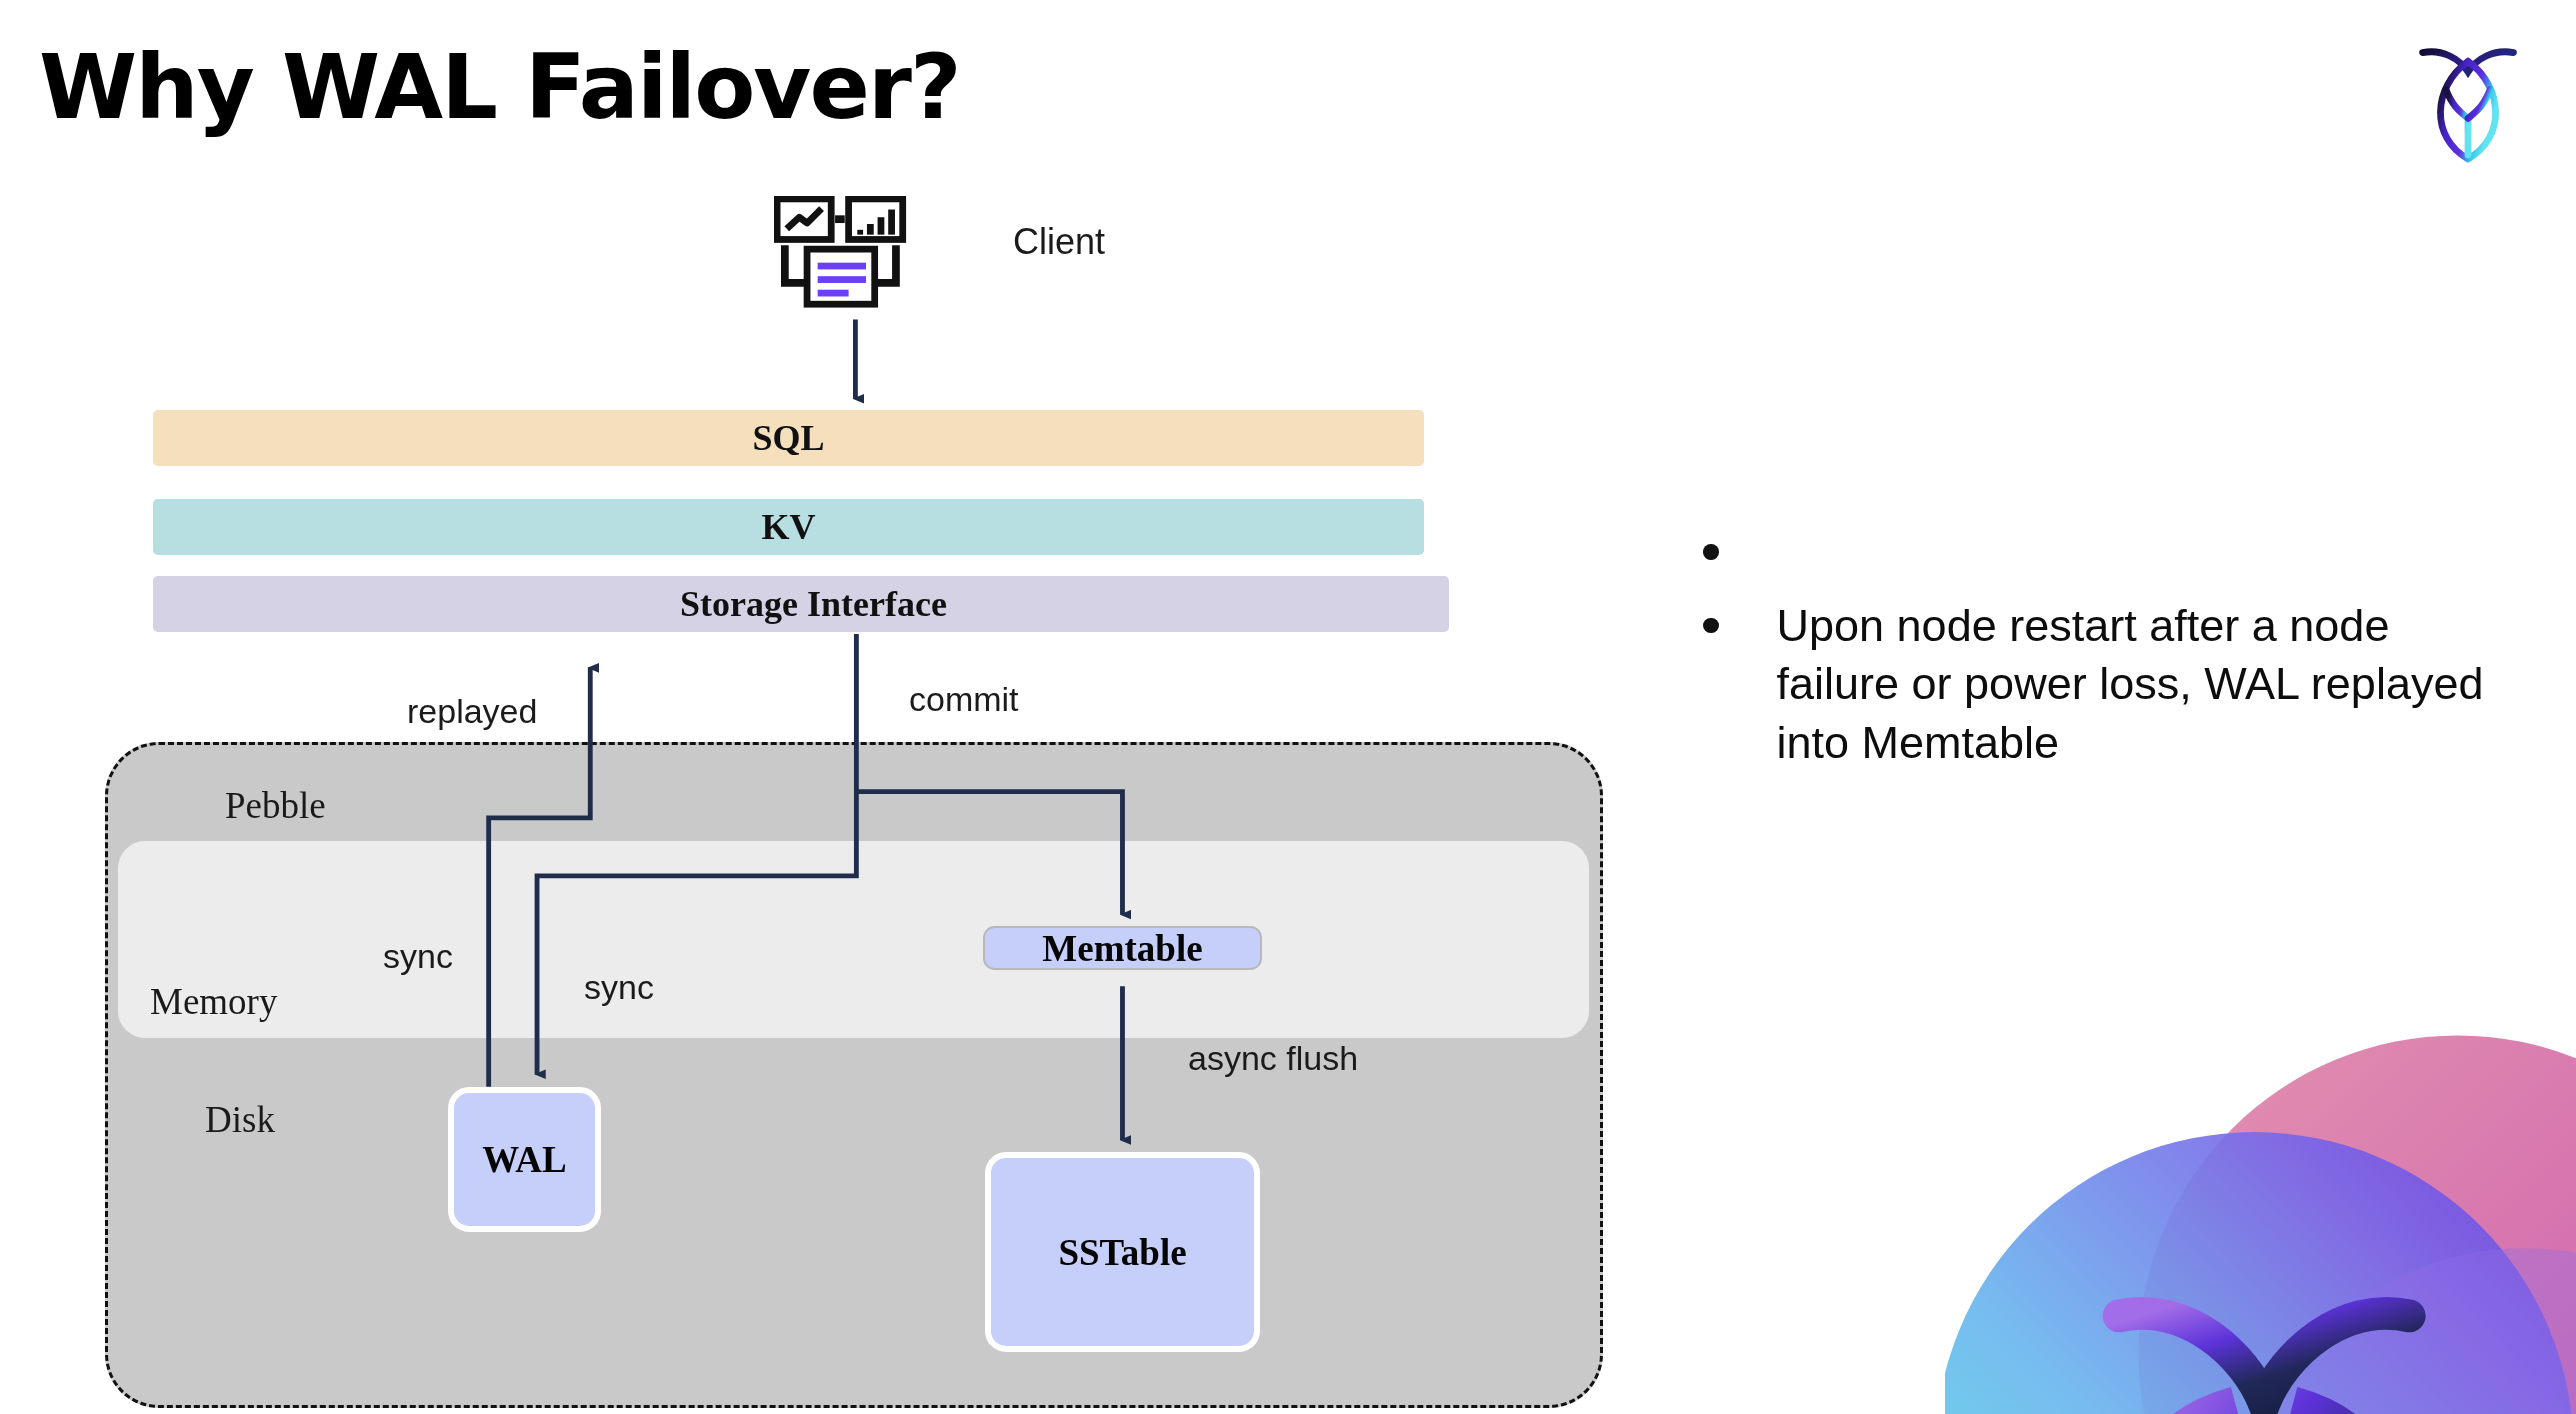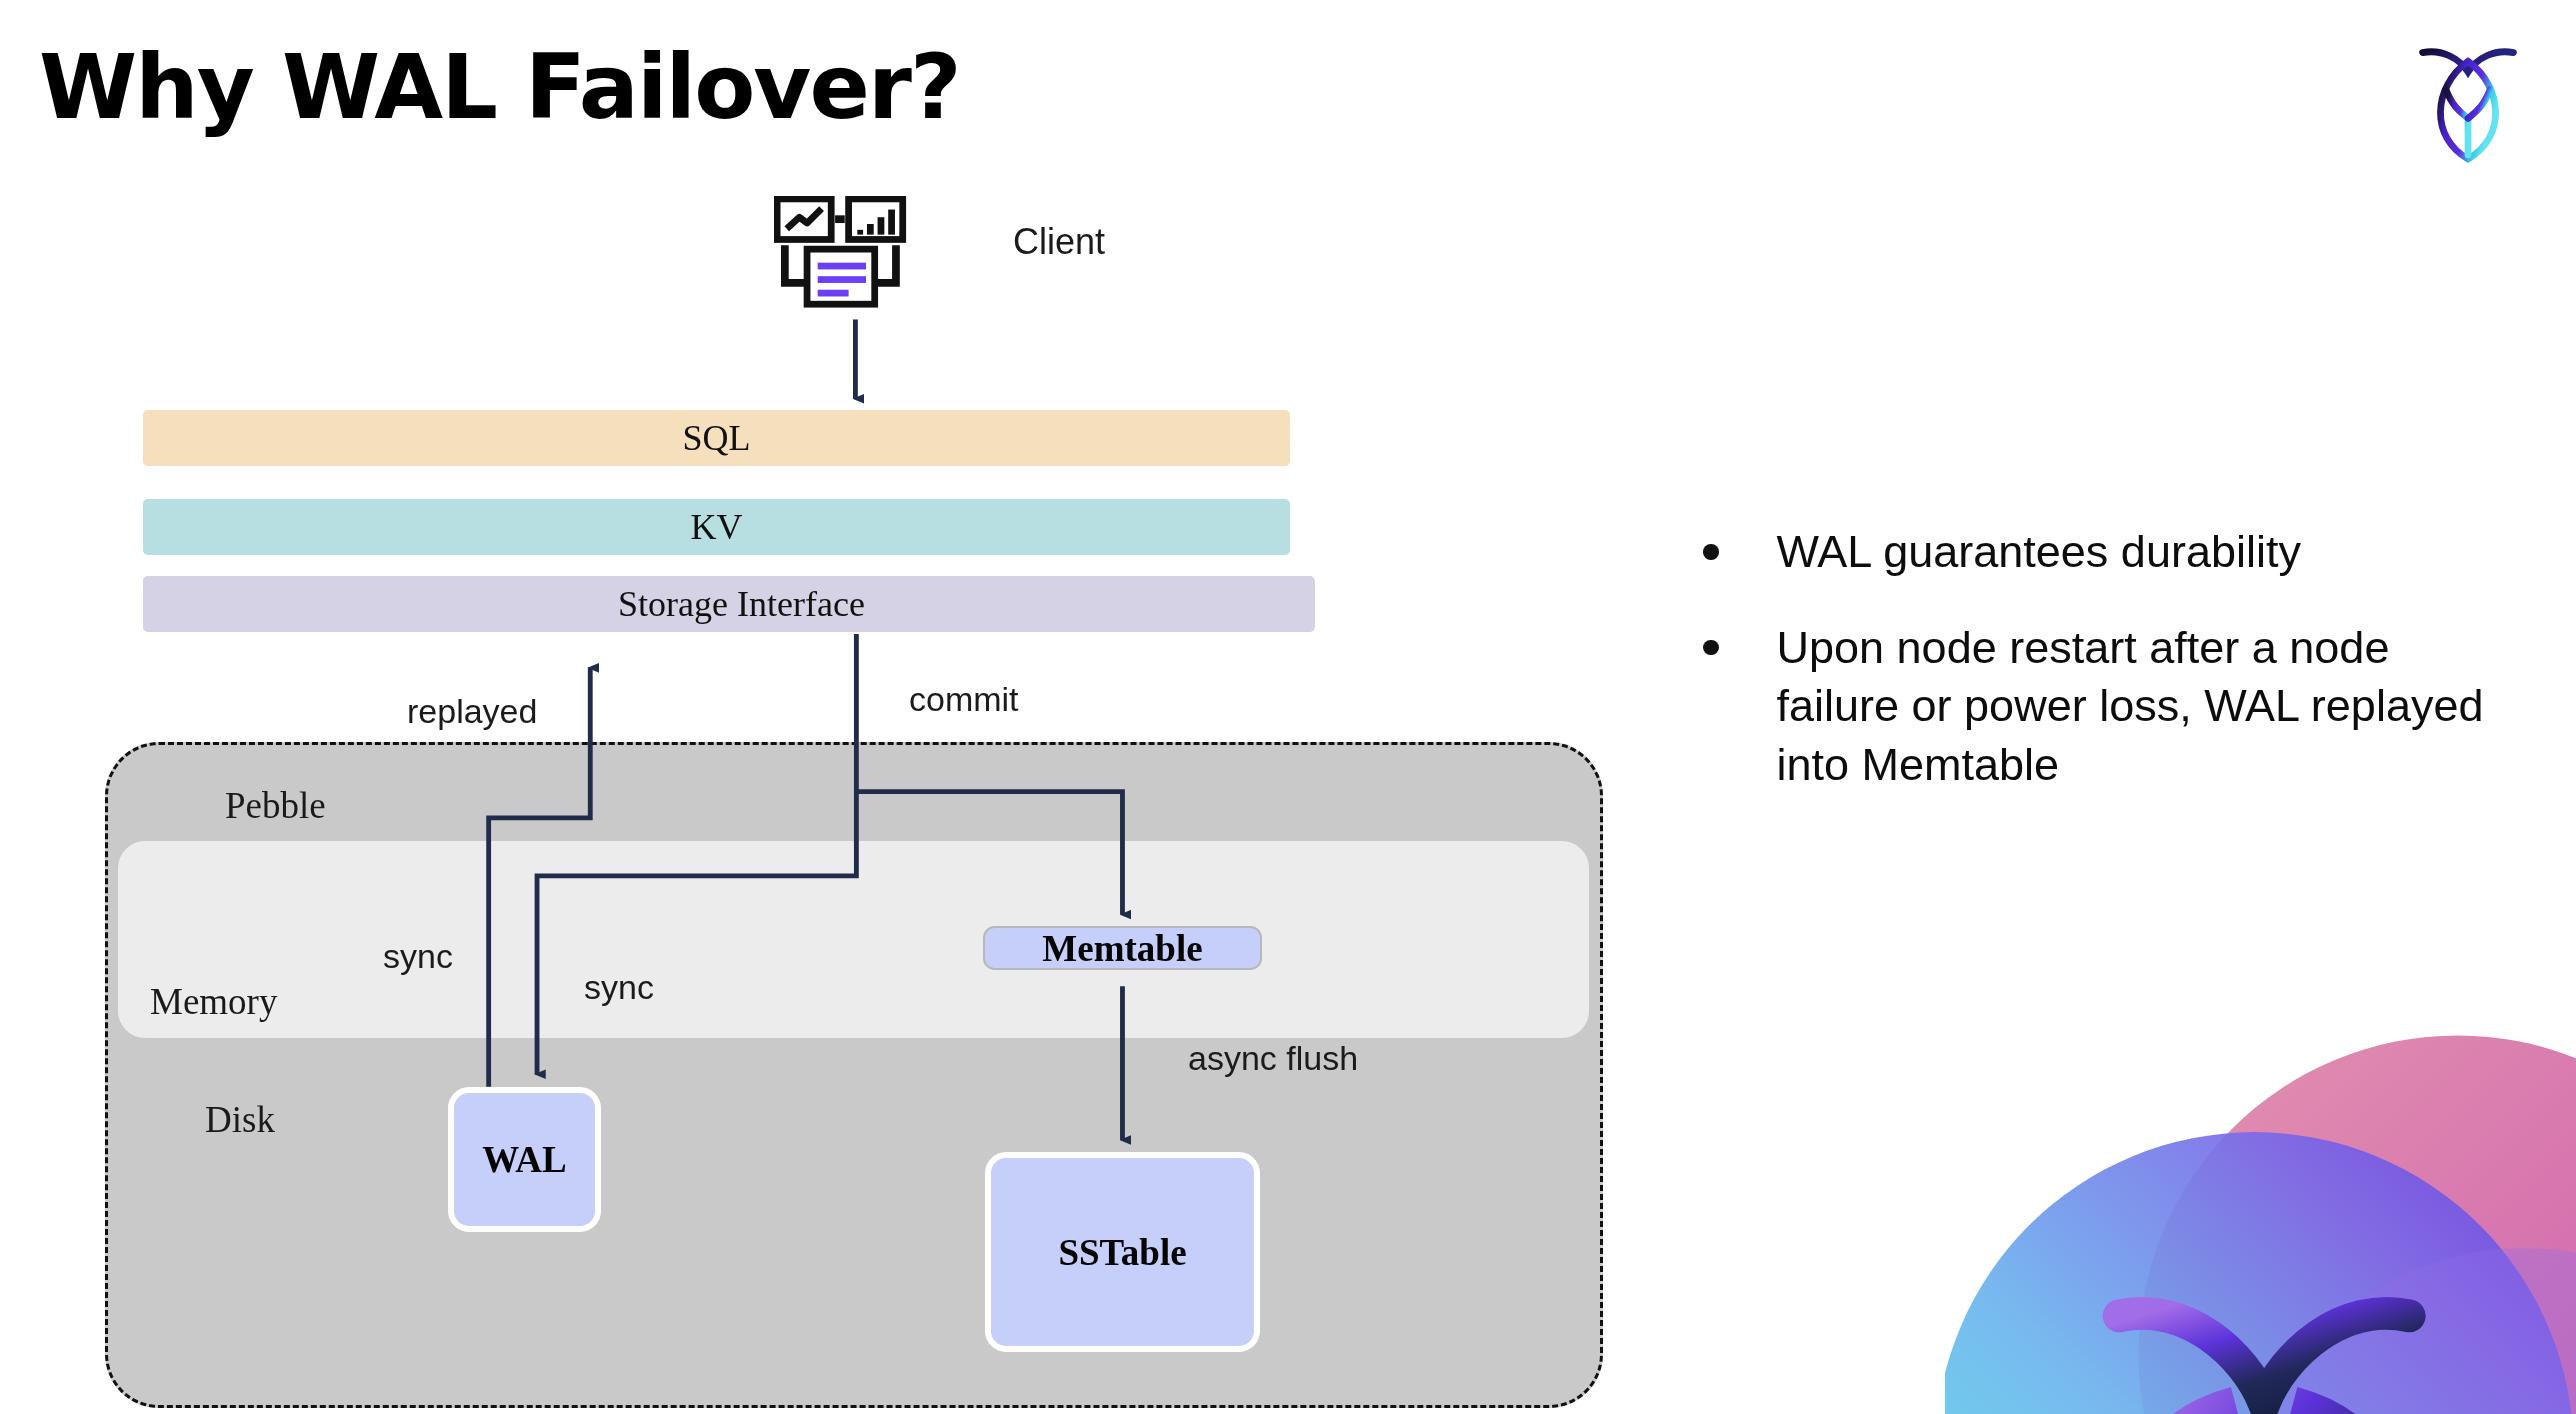--- a/index.html
+++ b/index.html
@@ -31,24 +31,24 @@
   
   #client-icon{position:absolute;left:774px;top:196px;width:155px;height:114px;}
   #client-label{
     position:absolute;left:1013px;top:221px;
     font-size:36px;color:#1b1b1b;font-family:"Liberation Sans",sans-serif;
     white-space:nowrap;
   }
 
   
   .layer-bar{
-    position:absolute;left:143px;width:1147px;height:56px;
+    position:absolute;left:153px;width:1271px;height:56px;
     border-radius:4.8px;display:flex;align-items:center;justify-content:center;
     font-family:"Liberation Serif","DejaVu Serif",serif;
-    font-size:36px;color:#111;
+    font-size:36px;color:#111;font-weight:bold;
   }
   #layer-sql{top:410px;background:#f5dfbc;}
   #layer-kv{top:499px;background:#b7dee0;}
   #layer-storage{top:576px;background:#d6d2e5;padding-left:25px;}
 
   
   #pebble-box{
     position:absolute;left:105px;top:742px;width:1498px;height:666px;
     background:#c9c9c9;border:3.9px dashed #111;border-radius:54px;
     box-sizing:border-box;
@@ -269,21 +269,20 @@
     <div class="edge-label" id="label-committed">replayed</div>
     <div class="edge-label" id="label-commit">commit</div>
     <div class="edge-label" id="label-sync-left">sync</div>
     <div class="edge-label" id="label-sync-right">sync</div>
     <div class="edge-label" id="label-async-flush">async flush</div>
   </div>
 
   <div id="bullets">
     <div class="bullet-row">
       <span class="bullet-dot"></span>
-      <span class="bullet-text">WAL guarantees durability</span>
     </div>
     <div class="bullet-row">
       <span class="bullet-dot"></span>
       <span class="bullet-text">Upon node restart after a node failure or power loss, WAL replayed into Memtable</span>
     </div>
   </div>
 
 </div>
 
 

